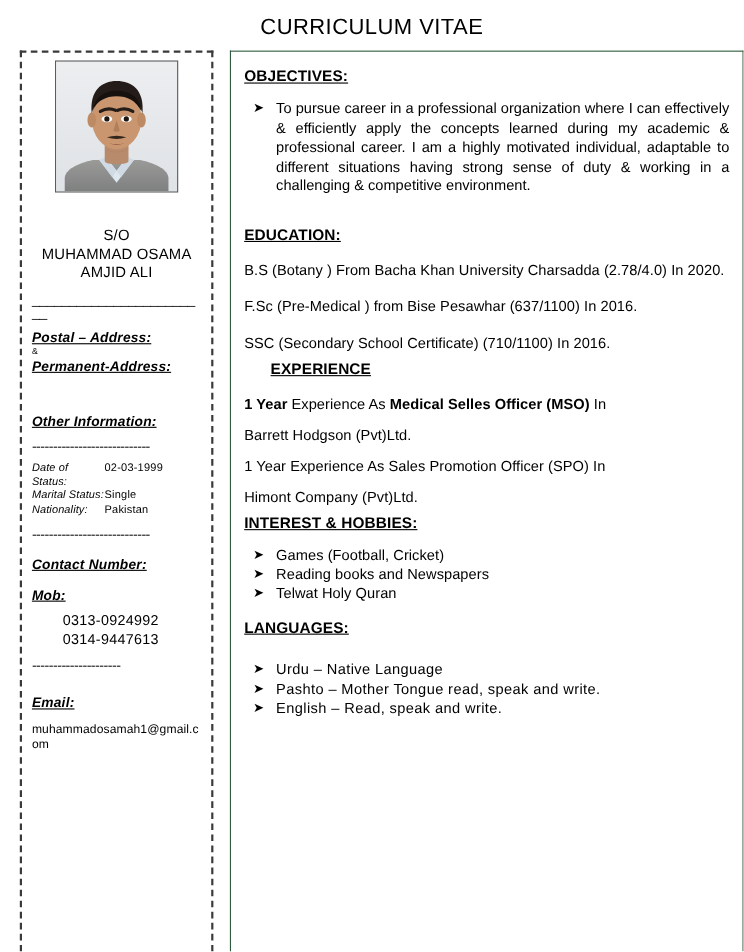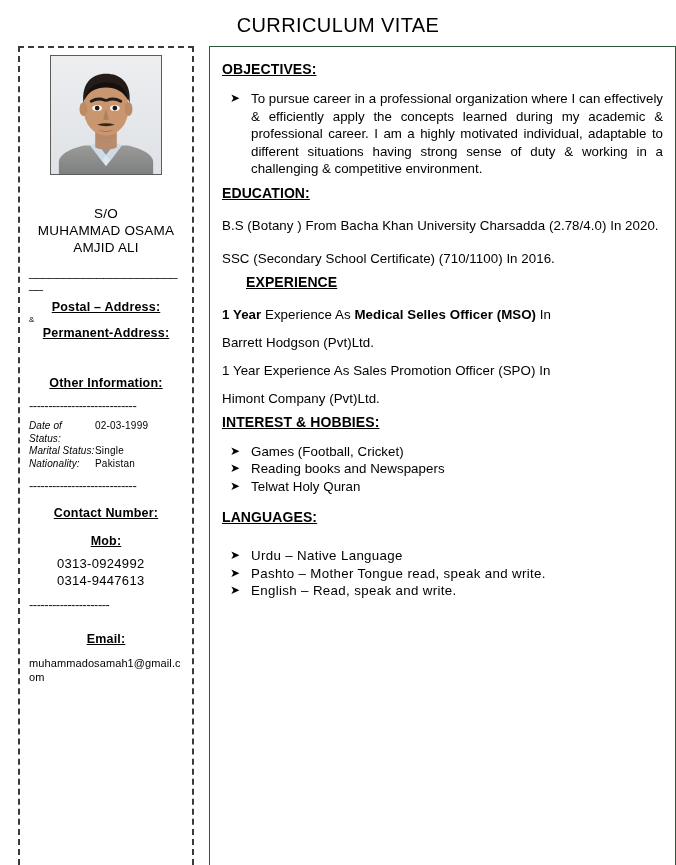--- a/index.html
+++ b/index.html
@@ -69,25 +69,25 @@
     line-height: 12px;
     letter-spacing: -0.5px;
     word-break: break-all;
     color: #111;
     margin: 10px 0 0 0;
     font-family: "Liberation Sans", sans-serif;
   }
 
   .side-head {
     font-size: 12.5px;
+    font-style: italic;
     font-weight: bold;
     text-decoration: underline;
     margin-top: 10px;
     letter-spacing: 0.2px;
-    text-align: center;
   }
   .side-head.tight { margin-top: 2px; }
 
   .amp {
     font-size: 8px;
     line-height: 9px;
     margin-top: 1px;
   }
 
   .side-body {
@@ -321,22 +321,23 @@
 <div class="main">
 
   <div class="sec-head">OBJECTIVES:</div>
   <ul class="objectives-body">
     <li class="bullet-item">
       <span class="arrow">➤</span>
       <span>To pursue career in a professional organization where I can effectively &amp; efficiently apply the concepts learned during my academic &amp; professional career. I am a highly motivated individual, adaptable to different situations having strong sense of duty &amp; working in a challenging &amp; competitive environment.</span>
     </li>
   </ul>
 
-  <div class="sec-head" style="display:block;margin-top:7px">EDUCATION:</div>
+  <div class="sec-head" style="display:block;margin-top:27px">EDUCATION:</div>
   <div class="edu-line">B.S (Botany ) From Bacha Khan University Charsadda (2.78/4.0) In  2020.</div>
+  <div class="edu-line">F.Sc (Pre-Medical ) from Bise Pesawhar (637/1100) In  2016.</div>
   <div class="edu-line">SSC (Secondary School Certificate)  (710/1100) In 2016.</div>
 
   <div class="sec-head exp" style="display:block">EXPERIENCE</div>
 
   <div class="exp-line first">
     <b>1 Year</b><span> Experience As </span><b>Medical Selles Officer (MSO)</b><span> In</span>
   </div>
   <div class="exp-line">Barrett Hodgson (Pvt)Ltd.</div>
   <div class="exp-line">1 Year Experience As Sales Promotion Officer (SPO) In</div>
   <div class="exp-line">Himont Company (Pvt)Ltd.</div>

